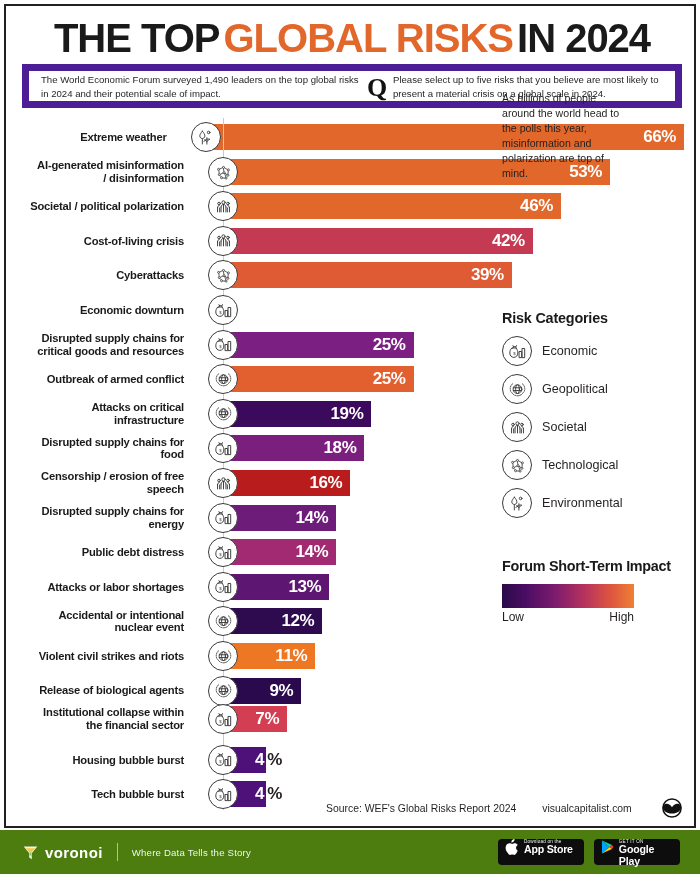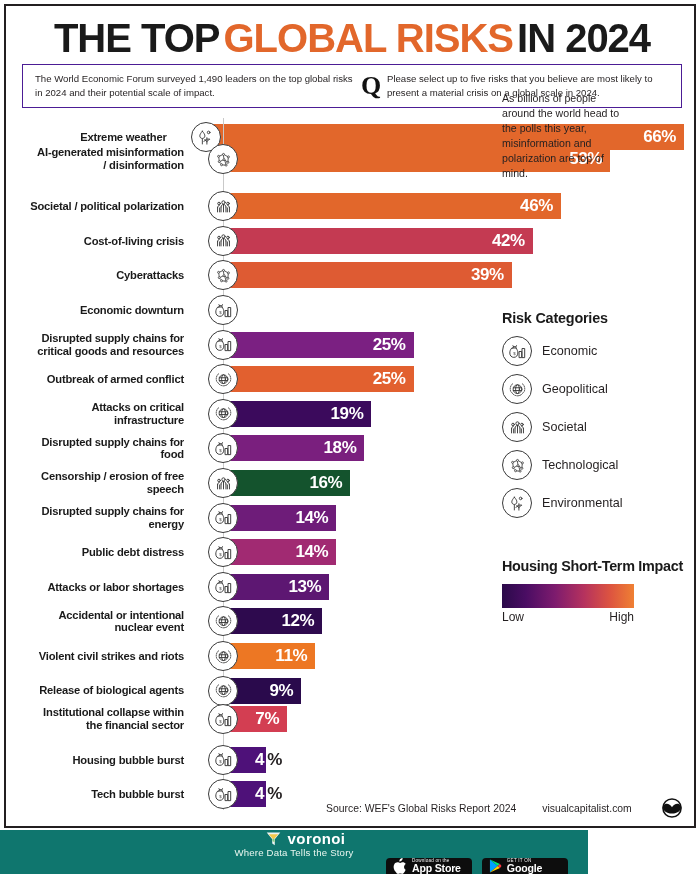--- a/index.html
+++ b/index.html
@@ -23,21 +23,21 @@
     font-size:40px; font-weight:bold; letter-spacing:-1px;
     white-space:nowrap;
   }
   #title .blk{ color:#1a1a1a; }
   #title .org{ color:#E2672B; }
   #title span{ margin:0 2px; }
 
   
   #headerbox{
     position:absolute; left:16px; top:58px; width:660px; height:44px;
-    border:1px solid #4c1d95; display:flex; align-items:center;
+    border:7px solid #4c1d95; display:flex; align-items:flex-end;
   }
   #hb-left{
     width:336px; padding-left:12px; font-size:9.6px; line-height:1.45;
     color:#231f20;
   }
   #hb-q{
     width:24px; text-align:center; font-size:26px; font-weight:bold;
     font-family:"Liberation Serif", serif; color:#111; line-height:1;
   }
   #hb-right{
@@ -121,22 +121,22 @@
 
   
   #credits{
     position:absolute; left:320px; top:792px; display:flex;
     align-items:center; gap:26px; font-size:10.4px; color:#231f20;
   }
   #vclogo{ width:28px; height:20px; }
 
   
   #footer{
-    position:absolute; left:0; top:830px; width:588px; height:44px;
-    background:#0f766e; display:flex; align-items:center;flex-direction:column;
+    position:absolute; left:0; top:830px; width:700px; height:44px;
+    background:#4d7c0f; display:flex; align-items:center;
   }
   #vor{ display:flex; align-items:center; gap:6px; margin-left:22px; }
   #vor .vtxt{ color:#ffffff; font-size:15px; font-weight:bold; letter-spacing:.4px; }
   #vdiv{ width:1px; height:18px; background:rgba(255,255,255,.55); margin:0 14px; }
   #vtag{ color:#eaf7f0; font-size:9.6px; letter-spacing:.2px; }
   #stores{ margin-left:auto; margin-right:20px; display:flex; gap:10px; }
   .store{
     width:86px; height:26px; background:#0d0d0d; border-radius:4px;
     display:flex; gap:5px; padding:0 7px;
     color:#fff;
@@ -174,21 +174,21 @@
       <path d="M10.2 16.6c1.4-2.6 4.2-3.6 6.6-2.6"></path>
       <path d="M8.4 13.6v5.8"></path>
     </svg>
           </div>
           <div class="barwrap">
             <div class="bar" style="width: 478.32px; background: rgb(226, 103, 43);">
               <span>66%</span>
             </div>
           </div>
         </div>
-        <div class="row" style="top: 24px; align-items: center;">
+        <div class="row" style="top: 37px; align-items: center;">
           <div class="rlabel">
             <div>AI-generated misinformation</div>
             <div>/ disinformation</div>
           </div>
           <div class="ricon">
             <svg width="21" height="21" viewBox="0 0 24 24" fill="none" stroke="#3a3a3a" stroke-width=".95">
       <circle cx="6.4" cy="8.4" r="1.15"></circle>
               <circle cx="12" cy="6.2" r="1.15"></circle>
               <circle cx="17.6" cy="9" r="1.15"></circle>
       <circle cx="7.2" cy="14.4" r="1.15"></circle>
@@ -357,21 +357,21 @@
       <circle cx="12" cy="7.4" r="1.9"></circle>
               <circle cx="6.9" cy="8.6" r="1.5"></circle>
               <circle cx="17.1" cy="8.6" r="1.5"></circle>
       <path d="M12 9.6v8.6M9.2 12.6c0-1.7 1.3-3 2.8-3s2.8 1.3 2.8 3"></path>
       <path d="M9.2 12.6v5.6M14.8 12.6v5.6"></path>
       <path d="M5.2 13.4c0-1.4 .9-2.6 2-2.8M18.8 13.4c0-1.4-.9-2.6-2-2.8"></path>
       <path d="M5.2 13.4v4.8M7.6 13.6v4.6M16.4 13.6v4.6M18.8 13.4v4.8"></path>
     </svg>
           </div>
           <div class="barwrap">
-            <div class="bar" style="width: 127.32px; background: #14532d;">
+            <div class="bar" style="width: 127.32px; background: #b91c1c;">
               <span>16%</span>
             </div>
           </div>
         </div>
         <div class="row" style="top: 382.6px;">
           <div class="rlabel">Disrupted supply chains for energy</div>
           <div class="ricon">
             <svg width="21" height="21" viewBox="0 0 24 24" fill="none" stroke="#3a3a3a" stroke-width="1.1" stroke-linecap="round" stroke-linejoin="round">
       <path d="M5.2 8.3c-1.4 1.5-2 3.5-2 5.4 0 3 2 5 4.6 5s4.6-2 4.6-5c0-1.9-.6-3.9-2-5.4z"></path>
       <path d="M6.6 8.3l.9-1.8h2.3l.9 1.8"></path>
@@ -605,21 +605,21 @@
       <circle cx="15.6" cy="6.2" r="1.5"></circle>
       <path d="M13.6 12.2v7.4M11 14.6l2.6 2M16.2 14.2l-2.6 2.4"></path>
       <path d="M10.2 16.6c1.4-2.6 4.2-3.6 6.6-2.6"></path>
       <path d="M8.4 13.6v5.8"></path>
     </svg>
         </div>
         <div class="clabel">Environmental</div>
       </div>
     </div>
 
-  <div class="side" id="impact-title">Housing Short-Term Impact</div>
+  <div class="side" id="impact-title">Forum Short-Term Impact</div>
   <div id="gradbar"></div>
   <div id="gradlabels">
     <span>Low</span>
     <span>High</span>
   </div>
 
   <div id="credits">
     <span>Source: WEF's Global Risks Report 2024</span>
     <span>visualcapitalist.com</span>
     <svg id="vclogo" viewBox="0 0 40 28">

